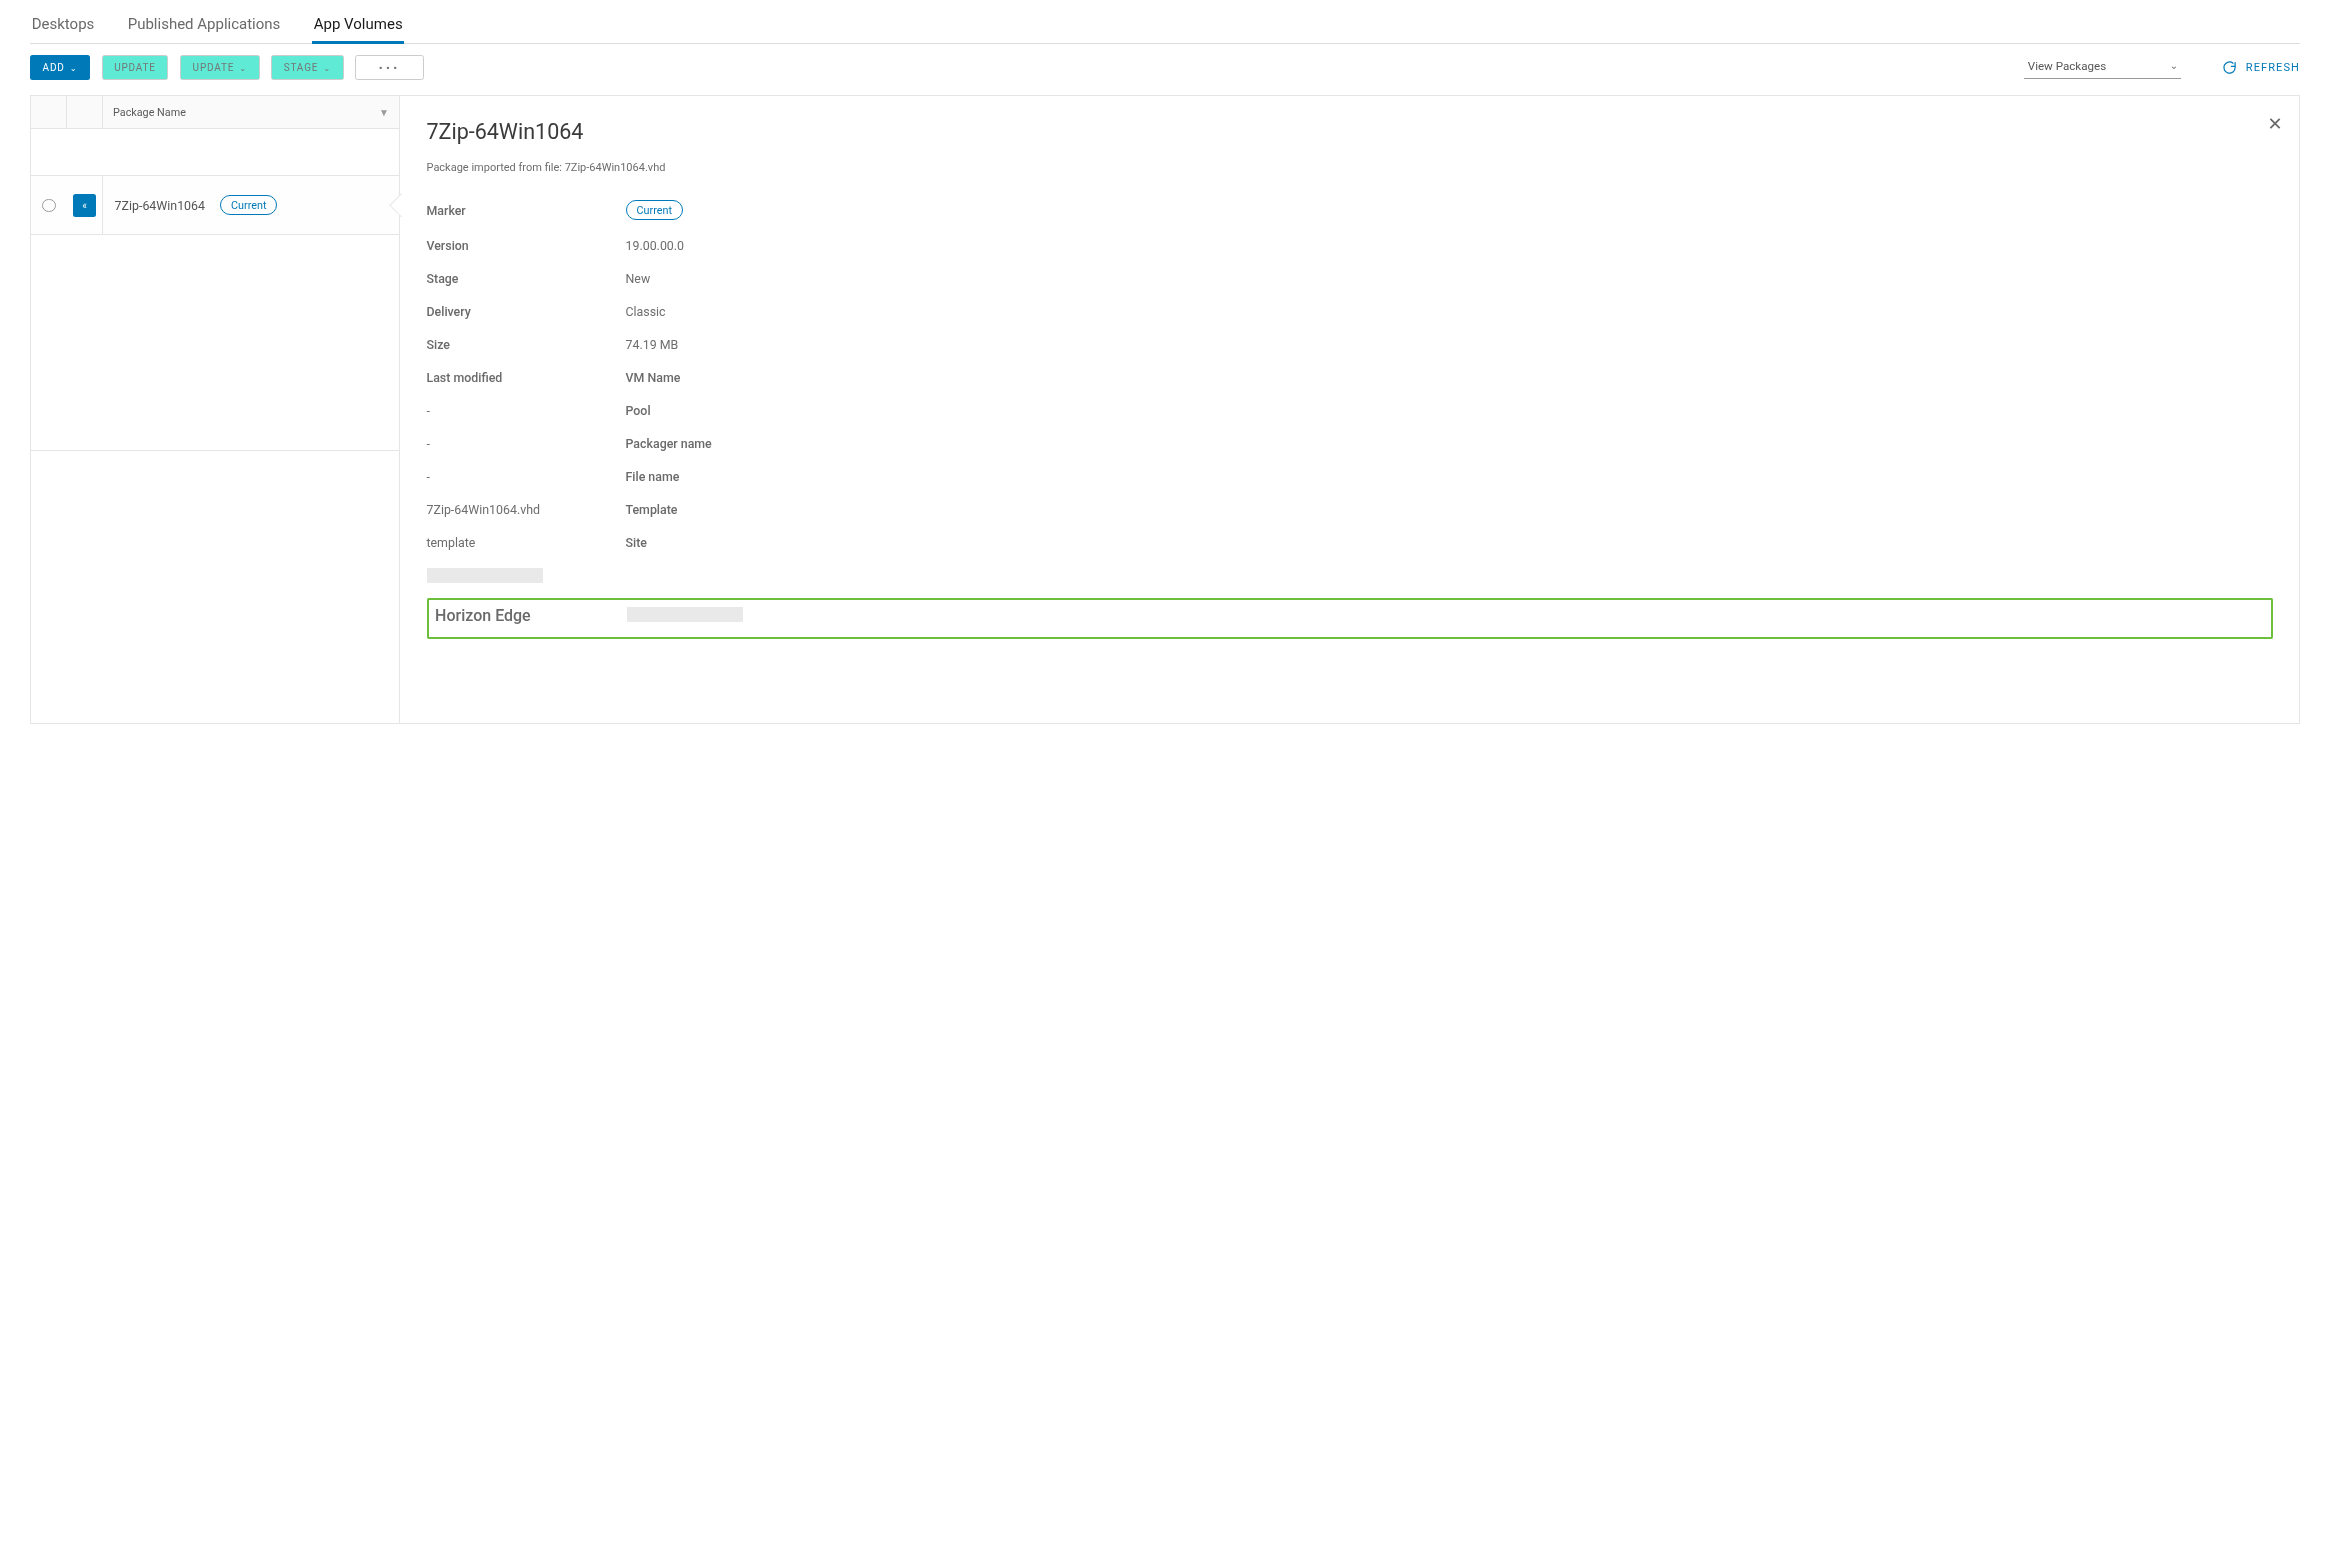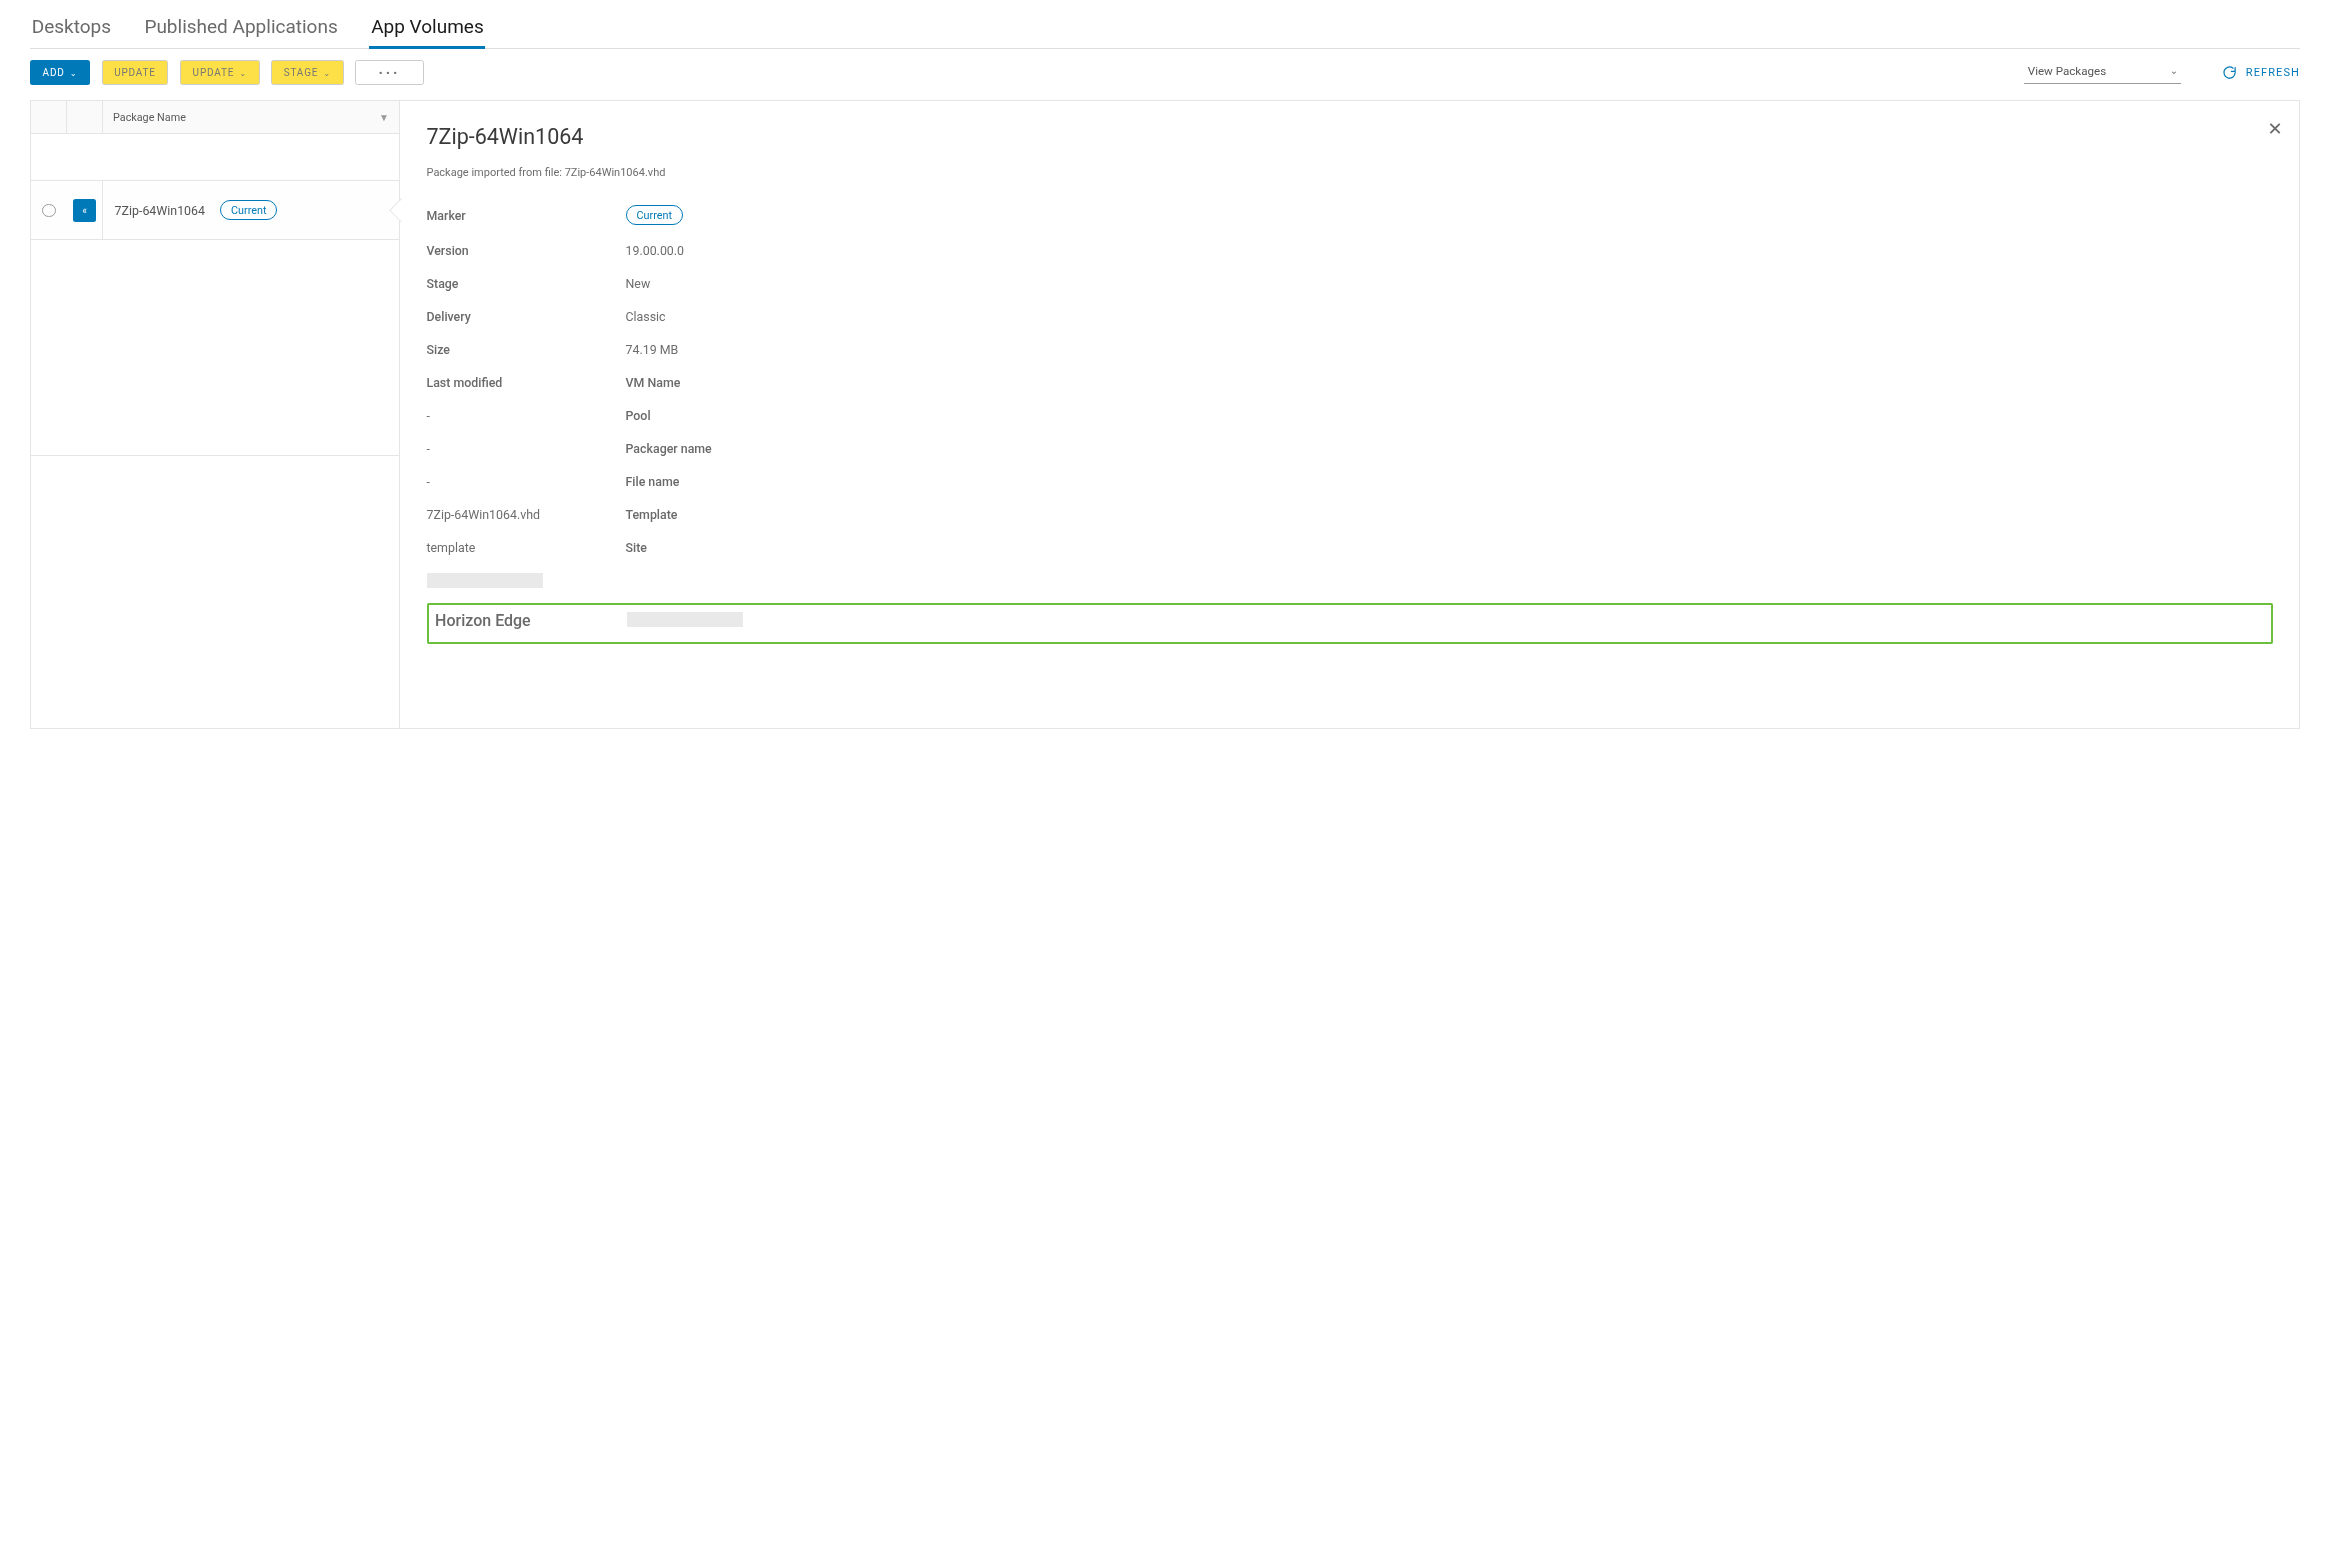--- a/index.html
+++ b/index.html
@@ -14,21 +14,21 @@
     
     .tabs {
       display: flex;
       gap: 30px;
       border-bottom: 0.8px solid #ddd;
       padding-top: 8.3px;
     }
     .tab {
       padding: 6.6px 1.7px 10px 1.7px;
       color: #6a6a6a;
-      font-size: 19px;
+      font-size: 15px;
       cursor: pointer;
       position: relative;
     }
     .tab.active {
       color: #1a1a1a;
       font-weight: 400;
     }
     .tab.active::after {
       content: "";
       position: absolute;
@@ -54,21 +54,21 @@
       letter-spacing: 0.08em;
       border-radius: 2.5px;
       cursor: pointer;
       border: 0.8px solid transparent;
     }
     .btn-primary {
       background: #0079b8;
       color: #fff;
     }
     .btn-outline {
-      background: #fde047;
+      background: #5eead4;
       color: #767676;
       border: 0.8px solid #ccc;
     }
     .btn .caret {
       font-size: 8.3px;
       line-height: 1;
     }
     .btn-icononly {
       background: #fff;
       border: 0.8px solid #ccc;

